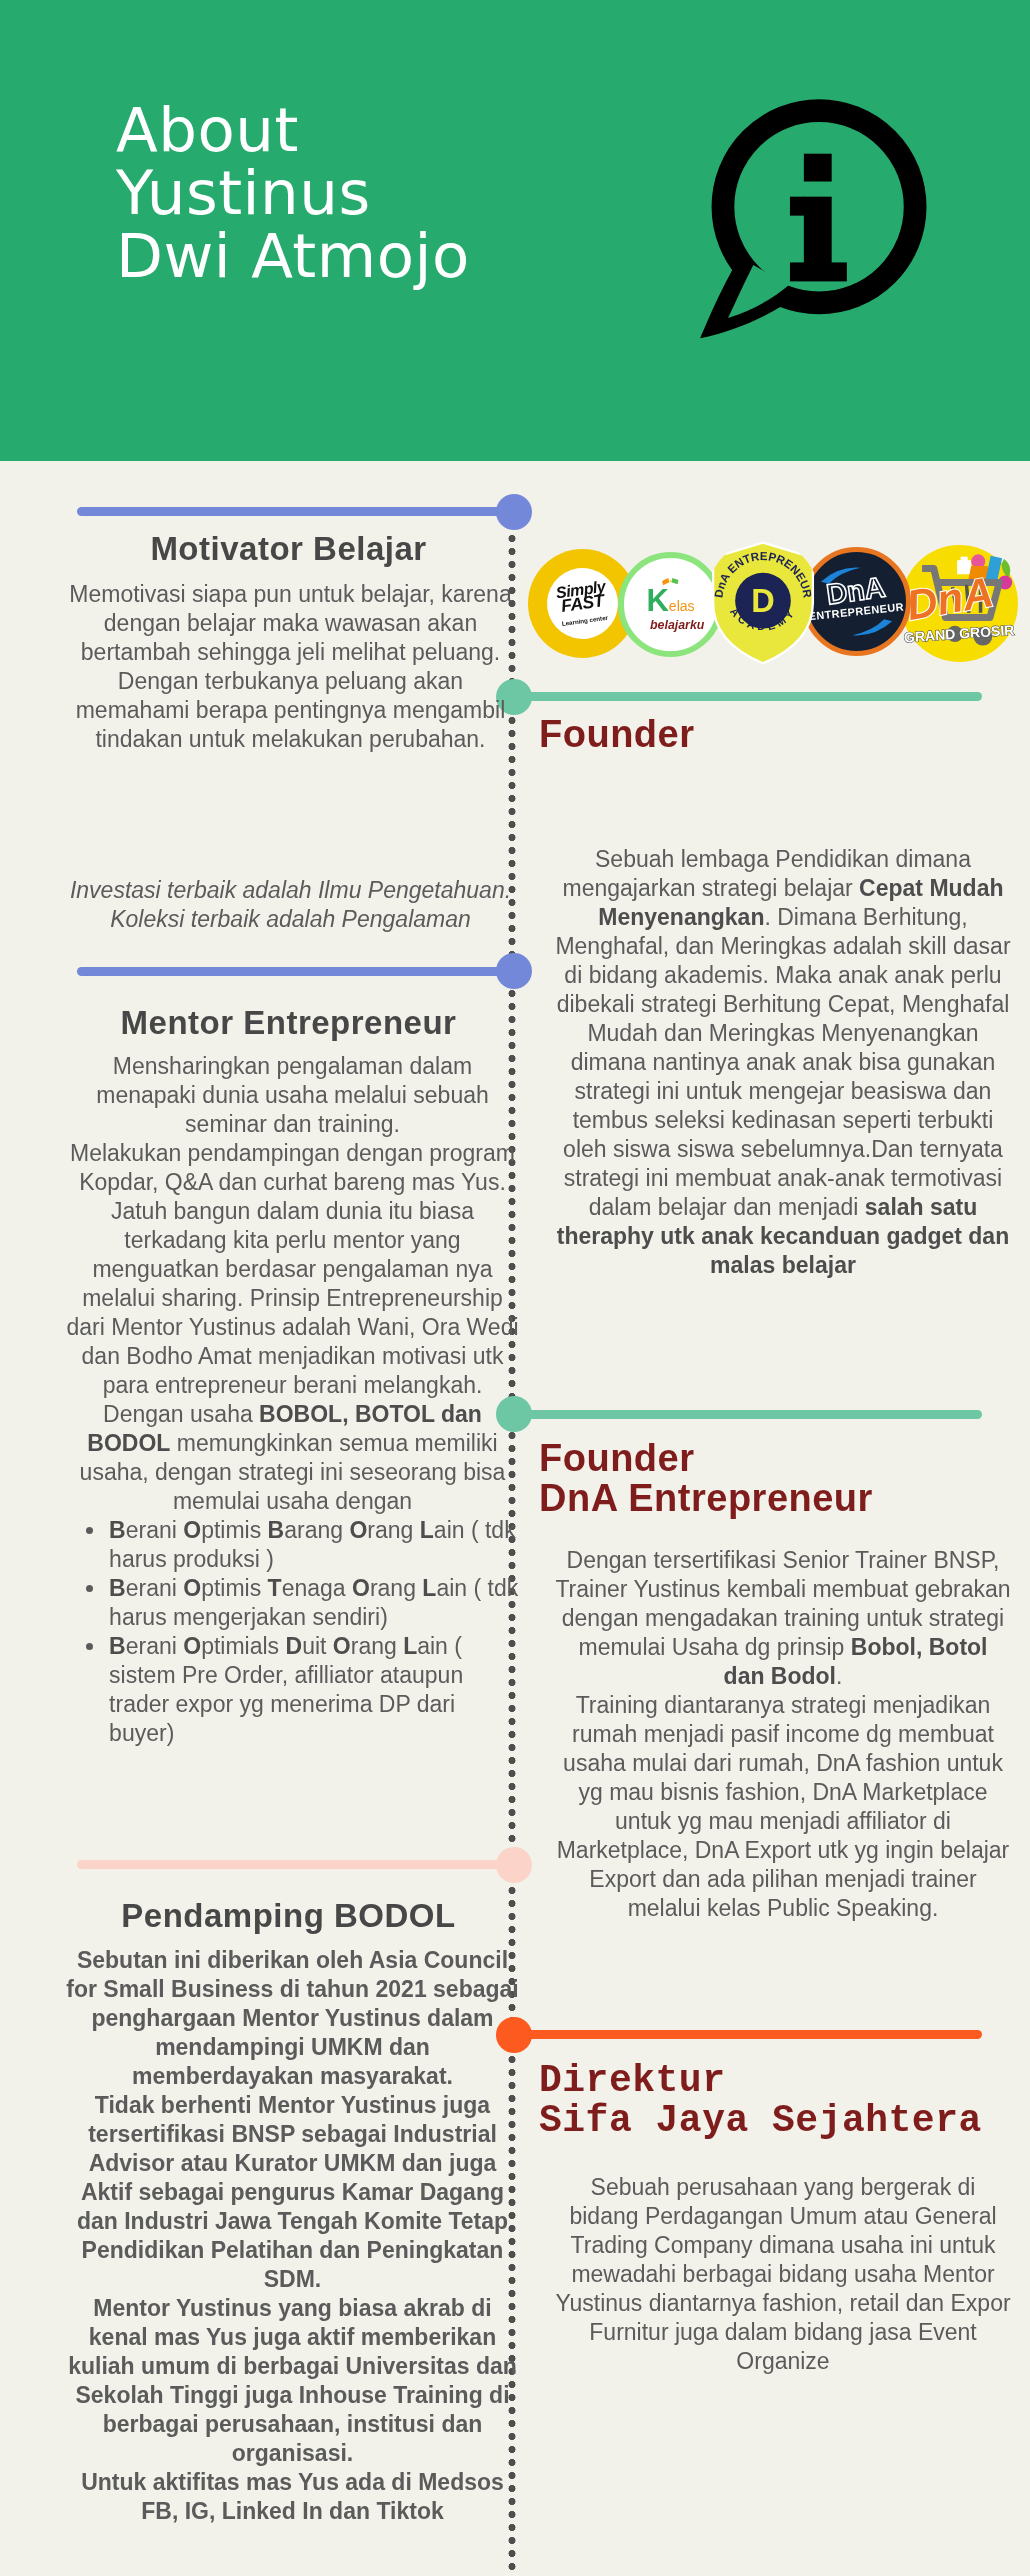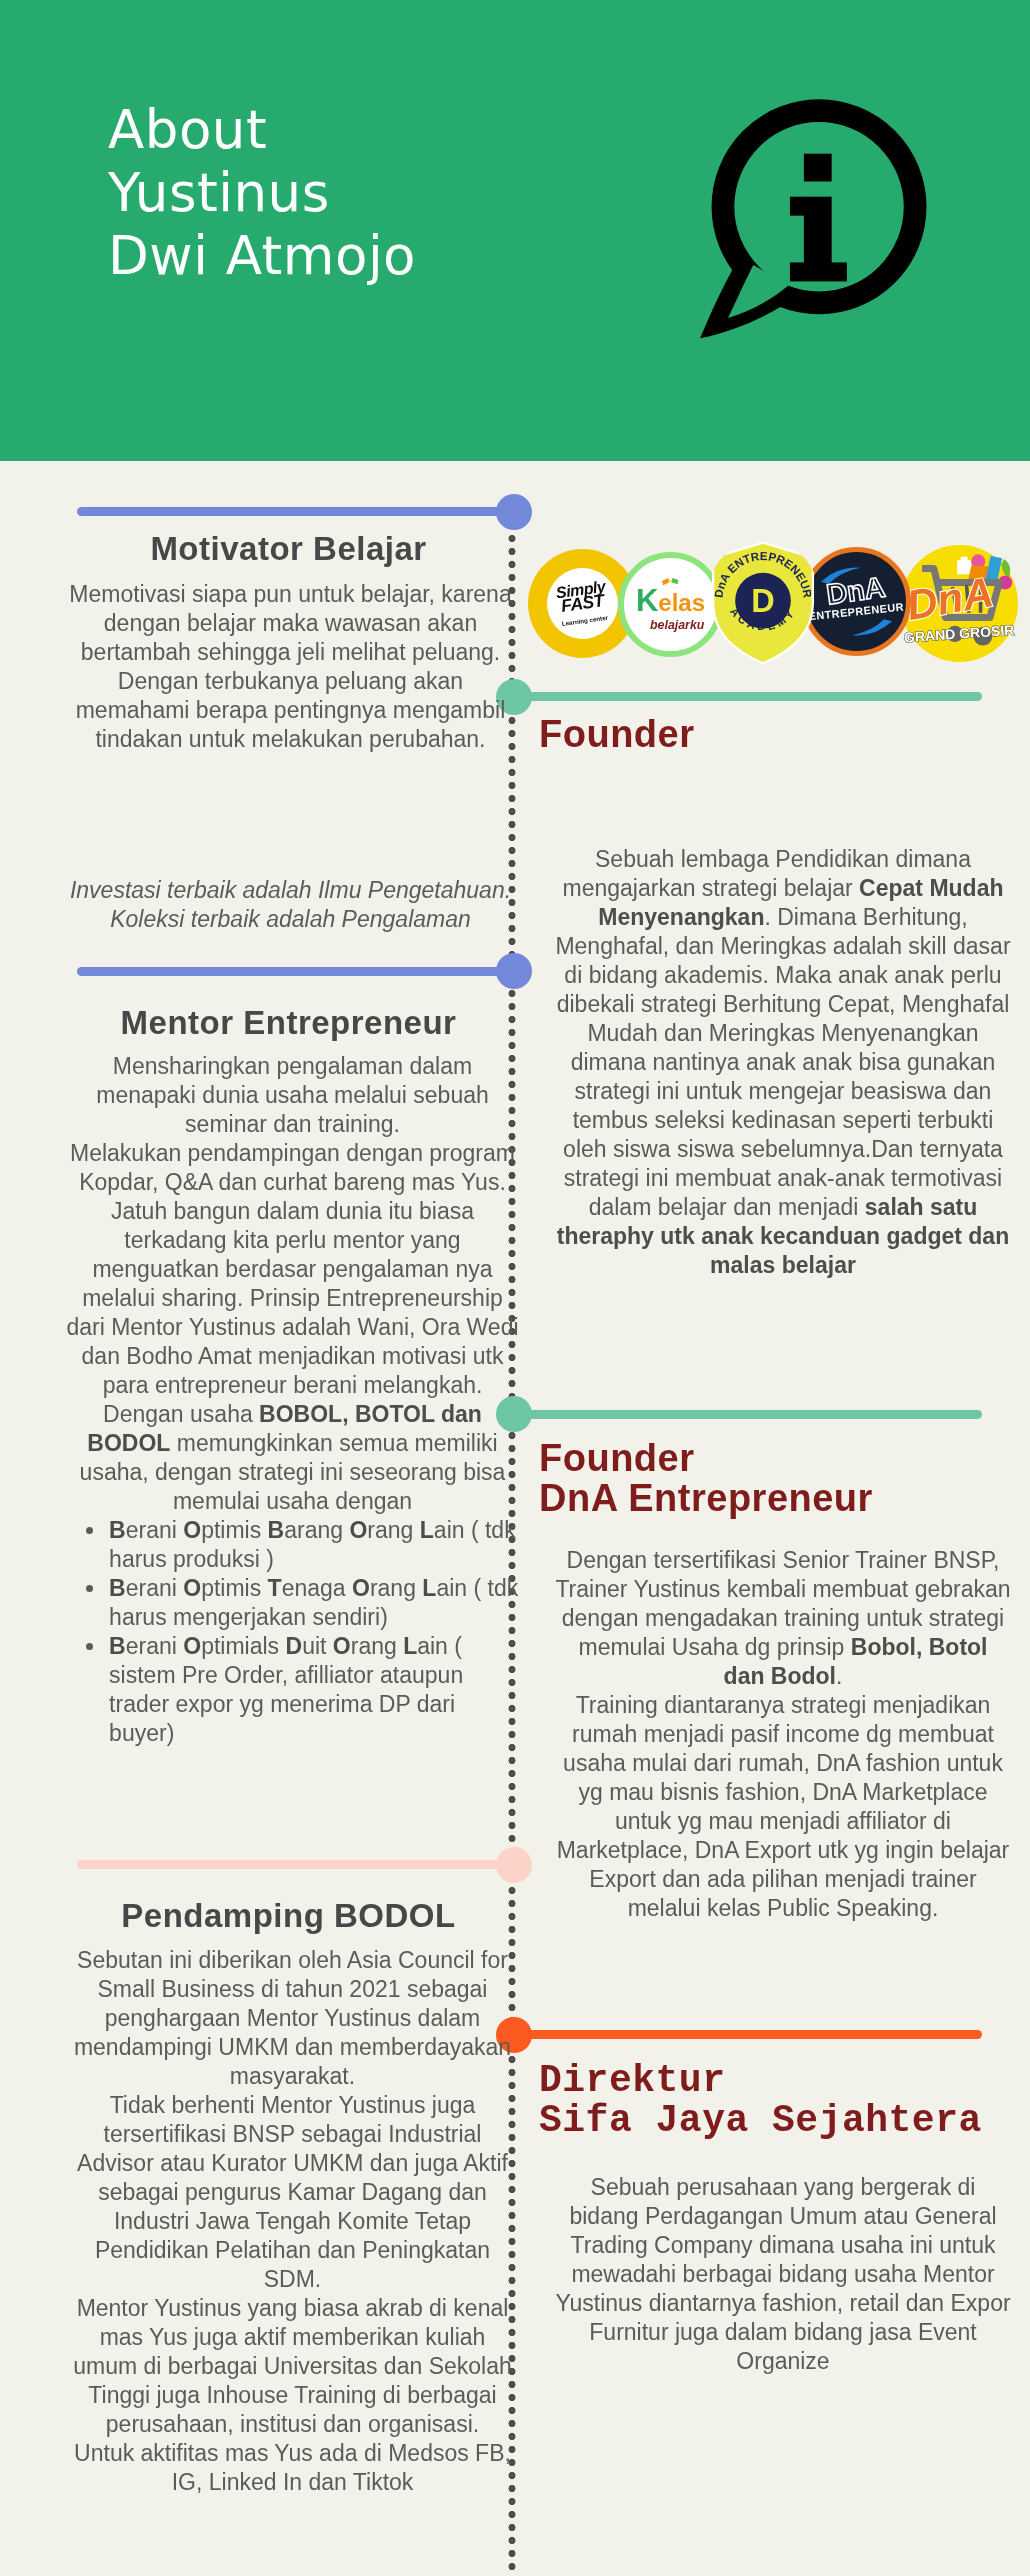--- a/index.html
+++ b/index.html
@@ -1,21 +1,21 @@
 <!DOCTYPE html>
 <html style="font-size:8.2px"><head>
 <meta charset="utf-8">
 <style>
   html,body{margin:0;padding:0;background:#d8d8d8;}
   .canvas{position:relative;width:1030px;height:2576px;background:#F2F1EA;overflow:hidden;
           font-family:"Liberation Sans",sans-serif;}
   
   .header{position:absolute;left:0;top:0;width:1030px;height:461px;background:#27AA6D;}
-  .title{position:absolute;left:108px;top:98px;color:#ffffff;
-         font-family:"DejaVu Sans",sans-serif;font-size:53px;line-height:63px;letter-spacing:0.5px;}
+  .title{position:absolute;left:116px;top:98px;color:#ffffff;
+         font-family:"DejaVu Sans",sans-serif;font-size:61px;line-height:63px;letter-spacing:0.5px;}
   .info-icon{position:absolute;left:685px;top:93px;width:263px;height:263px;}
   
   .dotline{position:absolute;left:507px;top:532px;width:10.3px;height:2044px;
            background-image:radial-gradient(circle,#4E4E4E 3.3px,rgba(0,0,0,0) 3.9px);
            background-size:10.3px 13px;background-repeat:repeat-y;background-position:center top;}
   .h-line{position:absolute;height:9.3px;border-radius:4.6px;}
   .t-dot{position:absolute;width:36px;height:36px;border-radius:50%;}
   .c-blue{background:#7388D9;} .c-teal{background:#6DC7A4;}
   .c-pink{background:#FBD3C8;} .c-orange{background:#FD5A1F;}
   .ln-left{left:77px;width:428px;}
@@ -36,21 +36,21 @@
   .logo1{left:528px;top:549px;width:109px;height:109px;background:#F2C500;z-index:2;}
   .l1-inner{width:71px;height:71px;background:#fff;border-radius:50%;display:flex;flex-direction:column;
             align-items:center;justify-content:center;transform:rotate(-8deg);}
   .l1-t1{font-size:16px;font-weight:900;font-style:italic;color:#111;line-height:13.4px;letter-spacing:-0.5px;}
   .l1-t2{font-size:17.5px;font-weight:900;font-style:italic;color:#111;line-height:15.5px;letter-spacing:-0.5px;}
   .l1-sub{font-size:6.2px;font-weight:700;color:#111;margin-top:5.2px;}
   .logo2{left:618px;top:552px;width:93px;height:93px;background:#fff;border:6.7px solid #8CE47D;
          z-index:3;flex-direction:column;}
   .l2-main{line-height:25px;white-space:nowrap;}
   .l2-k{font-size:31px;font-weight:800;color:#2FAE5E;}
-  .l2-elas{font-size:24px;font-weight:700;color:#F5930F;}
+  .l2-elas{font-size:14px;font-weight:400;color:#F5930F;}
   .l2-sub{font-size:12.4px;font-weight:800;font-style:italic;color:#7f1d1d;margin:-2.1px 0 0 13.4px;line-height:12.4px;}
   .logo3{left:705px;top:539px;width:116px;height:128px;z-index:5;}
   .logo4{left:802px;top:547px;width:99px;height:99px;background:#142031;border:5.7px solid #E8751F;z-index:4;}
   .logo4 svg,.logo5 svg{width:100%;height:100%;}
   .logo5{left:901px;top:545px;width:117px;height:117px;background:#F8DE00;z-index:3;}
 </style>
 </head>
 <body>
 
 <div class="canvas">
@@ -108,21 +108,21 @@
     <p><span>Melakukan pendampingan dengan program Kopdar, Q&amp;A dan curhat bareng mas Yus.</span></p>
     <p><span>Jatuh bangun dalam dunia itu biasa terkadang kita perlu mentor yang menguatkan berdasar pengalaman nya melalui sharing. Prinsip Entrepreneurship dari Mentor Yustinus adalah Wani, Ora Wedi dan Bodho Amat menjadikan motivasi utk para entrepreneur berani melangkah. Dengan usaha </span><strong>BOBOL, BOTOL dan BODOL</strong><span> memungkinkan semua memiliki usaha, dengan strategi ini seseorang bisa memulai usaha dengan</span></p>
     <ul>
       <li><strong>B</strong><span>erani </span><strong>O</strong><span>ptimis </span><strong>B</strong><span>arang </span><strong>O</strong><span>rang </span><strong>L</strong><span>ain ( tdk harus produksi )</span></li>
       <li><strong>B</strong><span>erani </span><strong>O</strong><span>ptimis </span><strong>T</strong><span>enaga </span><strong>O</strong><span>rang </span><strong>L</strong><span>ain ( tdk harus mengerjakan sendiri)</span></li>
       <li><span> </span><strong>B</strong><span>erani </span><strong>O</strong><span>ptimials </span><strong>D</strong><span>uit </span><strong>O</strong><span>rang </span><strong>L</strong><span>ain ( sistem Pre Order, afilliator ataupun trader expor yg menerima DP dari buyer)</span></li>
     </ul>
   </div>
 
   <div class="sec-h-left" style="top:1897px;">Pendamping BODOL</div>
-  <div class="btxt" style="left:66px;top:1946px;width:453px;">
+  <div class="btxt" style="left:66px;top:1946px;width:453px;font-weight:bold;">
     <p><span>Sebutan ini diberikan oleh Asia Council for Small Business di tahun 2021 sebagai penghargaan Mentor Yustinus dalam mendampingi UMKM dan memberdayakan masyarakat.</span></p>
     <p><span>Tidak berhenti Mentor Yustinus juga tersertifikasi BNSP sebagai Industrial Advisor atau Kurator UMKM dan juga Aktif sebagai pengurus Kamar Dagang dan Industri Jawa Tengah Komite Tetap Pendidikan Pelatihan dan Peningkatan SDM.</span></p>
     <p><span>Mentor Yustinus yang biasa akrab di kenal mas Yus juga aktif memberikan kuliah umum di berbagai Universitas dan Sekolah Tinggi juga Inhouse Training di berbagai perusahaan, institusi dan organisasi.</span></p>
     <p><span>Untuk aktifitas mas Yus ada di Medsos FB, IG, Linked In dan Tiktok</span></p>
   </div>
 
   <div class="logo logo1">
     <div class="l1-inner">
       <div class="l1-t1">Simply</div>
       <div class="l1-t2">FAST</div>

